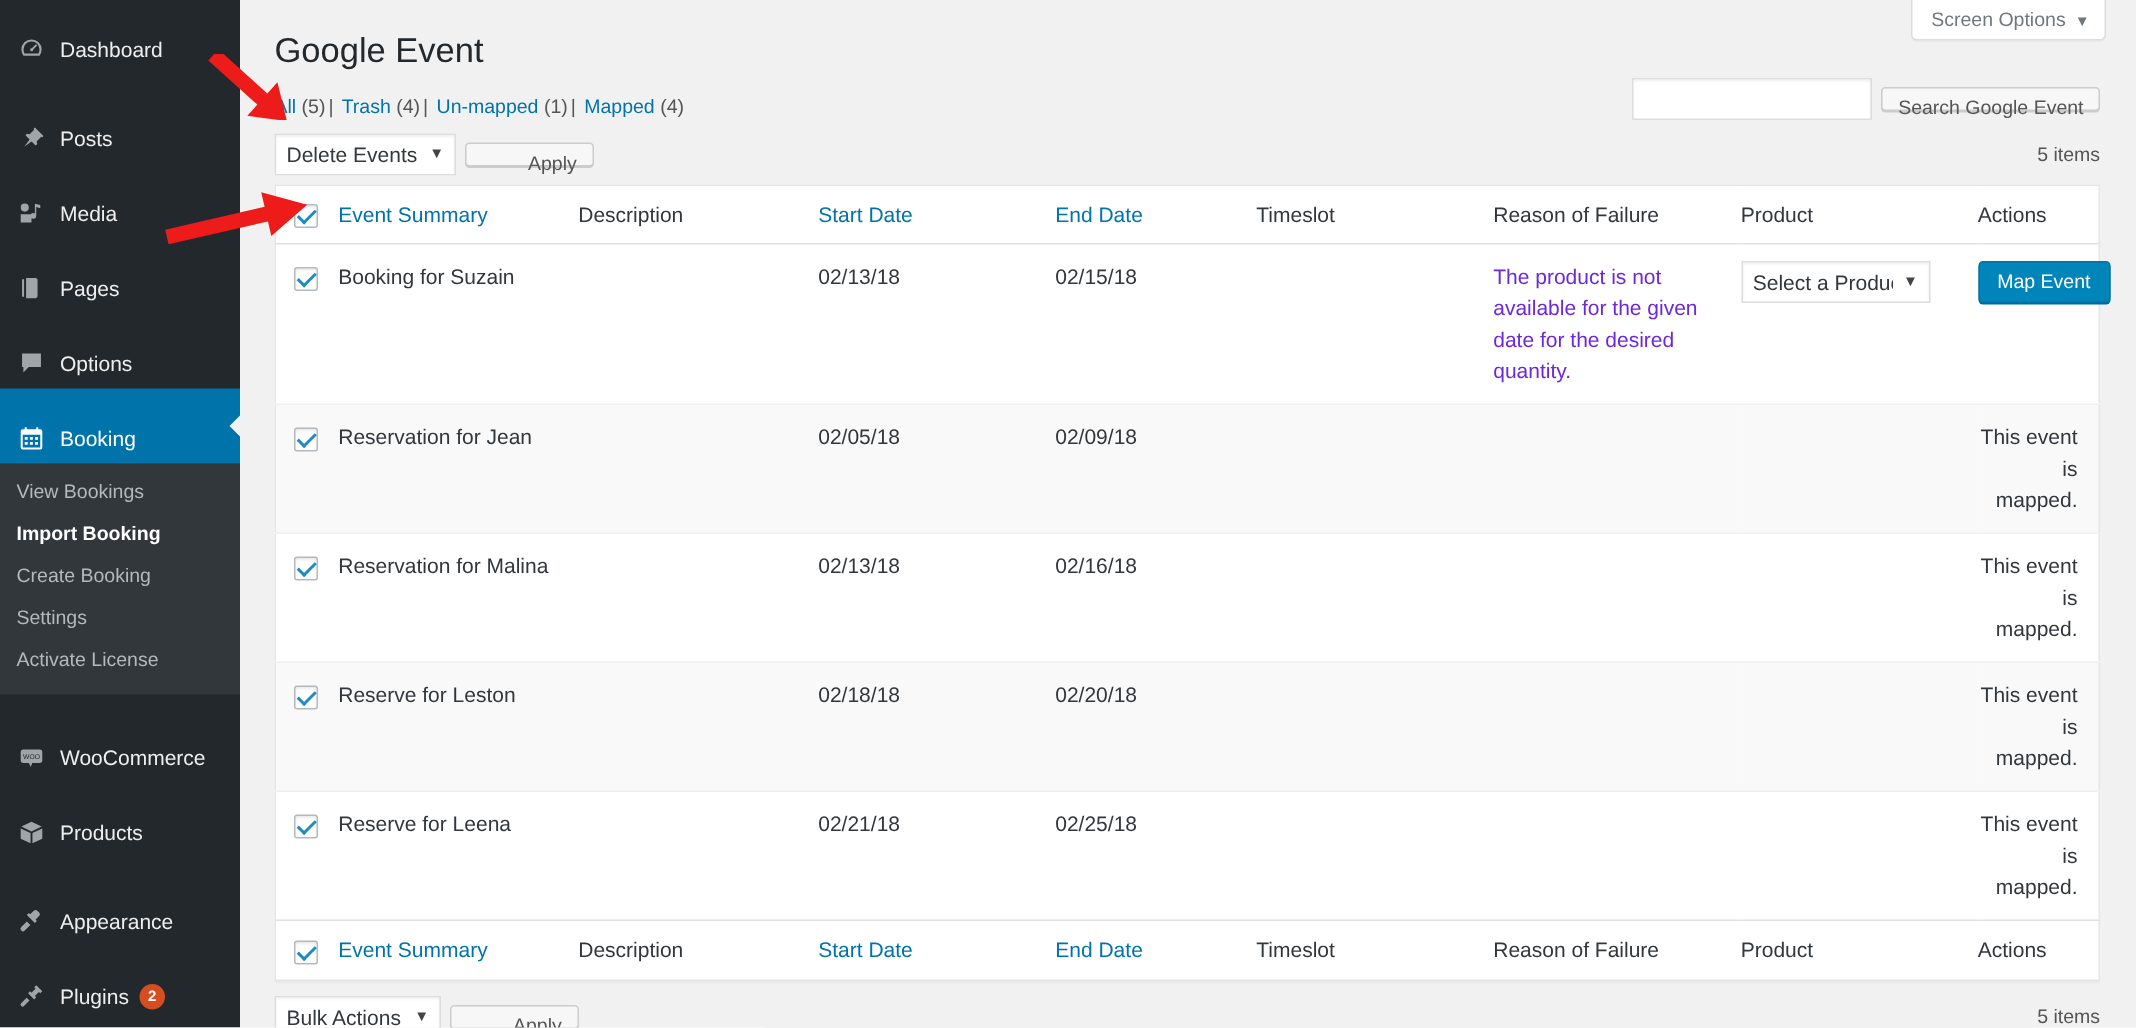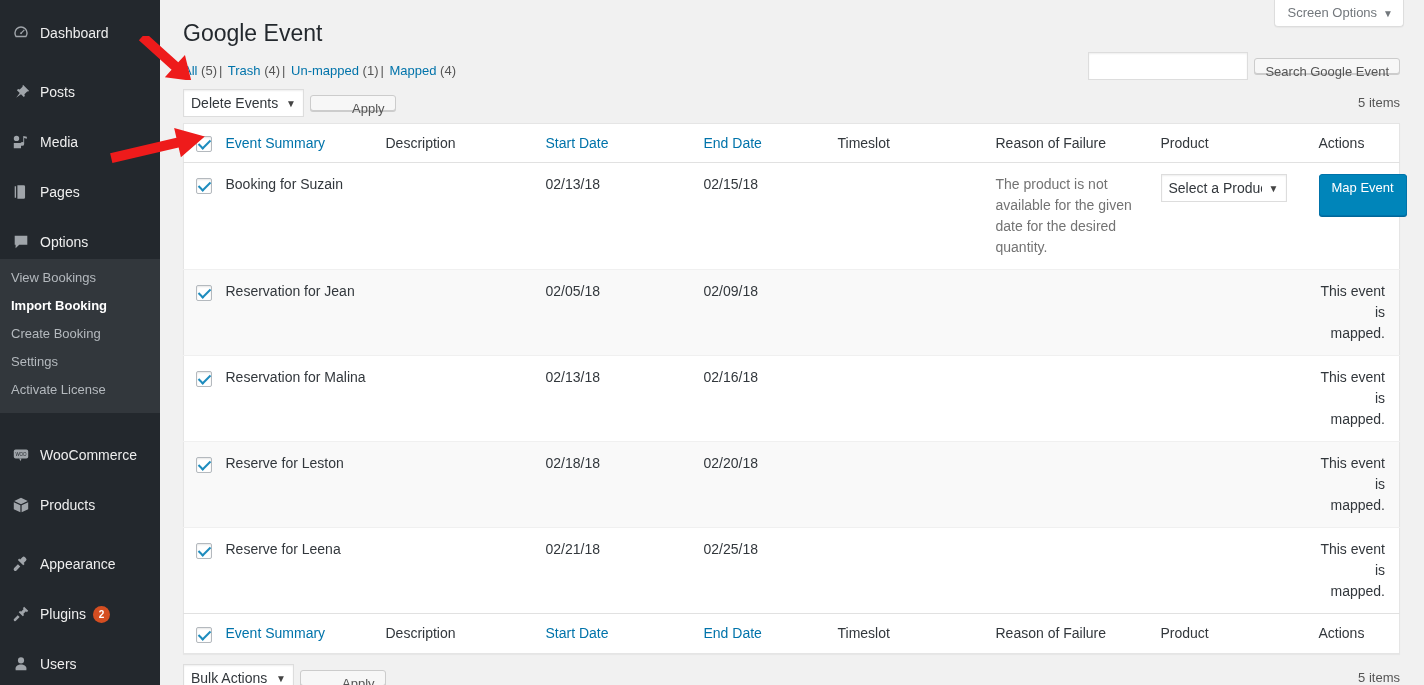--- a/index.html
+++ b/index.html
@@ -297,30 +297,30 @@
   .cb-check::after {
     content: "";
     position: absolute;
     left: 4px; top: 0px;
     width: 5px; height: 10px;
     border: solid #1e8cbe;
     border-width: 0 2px 2px 0;
     transform: rotate(45deg);
   }
   .mapped-text { text-align: right; color: #32373c; padding-right: 14px; }
-  .reason-text { color: #737373; }
+  .reason-text { color: #6d28d9; }
   .btn-map {
     display: inline-block;
     background: #0085ba;
     border: 1px solid #0073aa;
     border-radius: 3px;
     color: #fff;
     font-size: 13px;
     line-height: 26px;
-    height: 42px;
+    height: 28px;
     padding: 0 12px;
     box-sizing: border-box;
     cursor: pointer;
     box-shadow: 0 1px 0 #006799;
     white-space: nowrap;
   }
   .product-select { width: 126px; font-size: 13px; padding-right: 22px; }
 
   .tablenav-bottom { margin-top: 10px; }
 
@@ -386,20 +386,29 @@
 
   <div class="menu-item">
     <span class="mi-icon">
       <svg width="18" height="18" viewBox="0 0 20 20" fill="#a0a5aa">
           <path d="M3 3h14v10H8l-4 4v-4H3z"></path>
         </svg>
     </span>
     <span class="mi-label">Options</span>
   </div>
 
+  <div class="menu-item current">
+    <span class="mi-icon">
+      <svg width="18" height="18" viewBox="0 0 20 20" fill="#ffffff">
+          <path d="M5 2v1.5H3.5A1.5 1.5 0 0 0 2 5v12a1.5 1.5 0 0 0 1.5 1.5h13A1.5 1.5 0 0 0 18 17V5a1.5 1.5 0 0 0-1.5-1.5H15V2h-1.5v1.5h-7V2zM3.5 7.5h13V17h-13zM5 9.3v2h2.2v-2zm3.8 0v2H11v-2zm3.8 0v2h2.2v-2zM5 13v2h2.2v-2zm3.8 0v2H11v-2zm3.8 0v2h2.2v-2z"></path>
+        </svg>
+    </span>
+    <span class="mi-label">Booking</span>
+    <span class="mi-arrow"></span>
+  </div>
 
   <div class="submenu">
     <div class="submenu-item">View Bookings</div>
     <div class="submenu-item current">Import Booking</div>
     <div class="submenu-item">Create Booking</div>
     <div class="submenu-item">Settings</div>
     <div class="submenu-item">Activate License</div>
   </div>
 
   <div class="menu-sep"></div>

